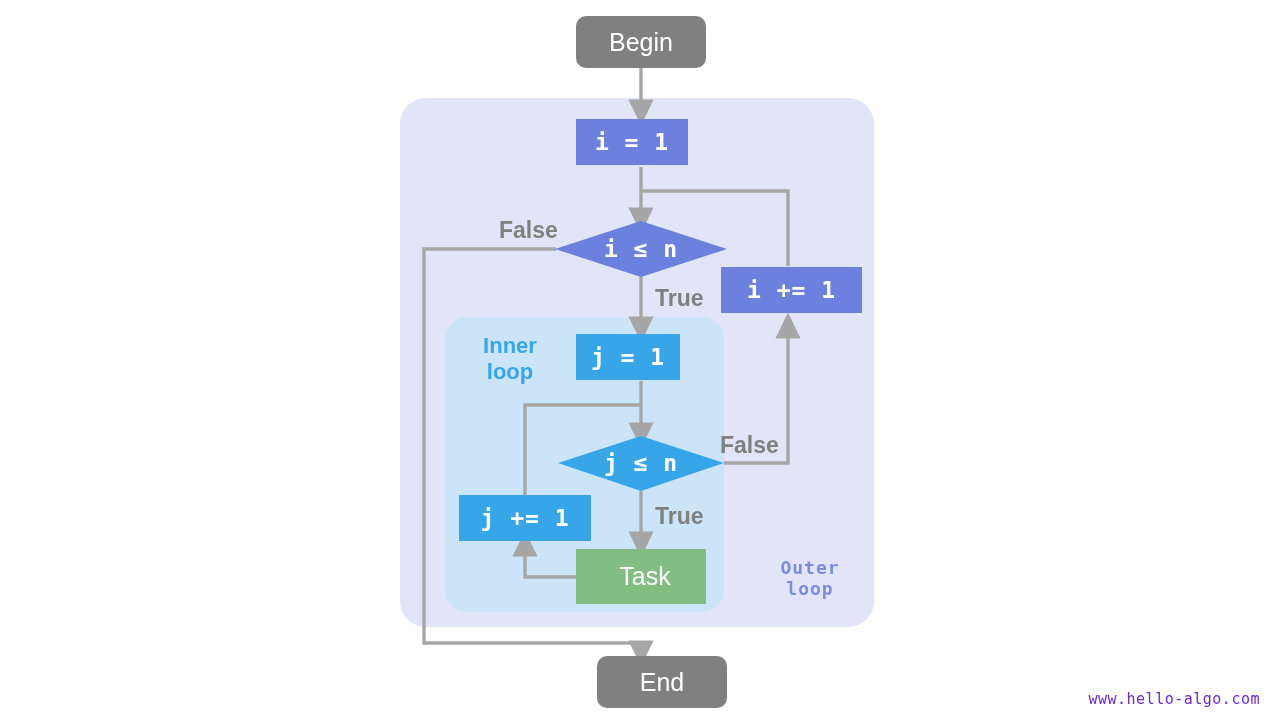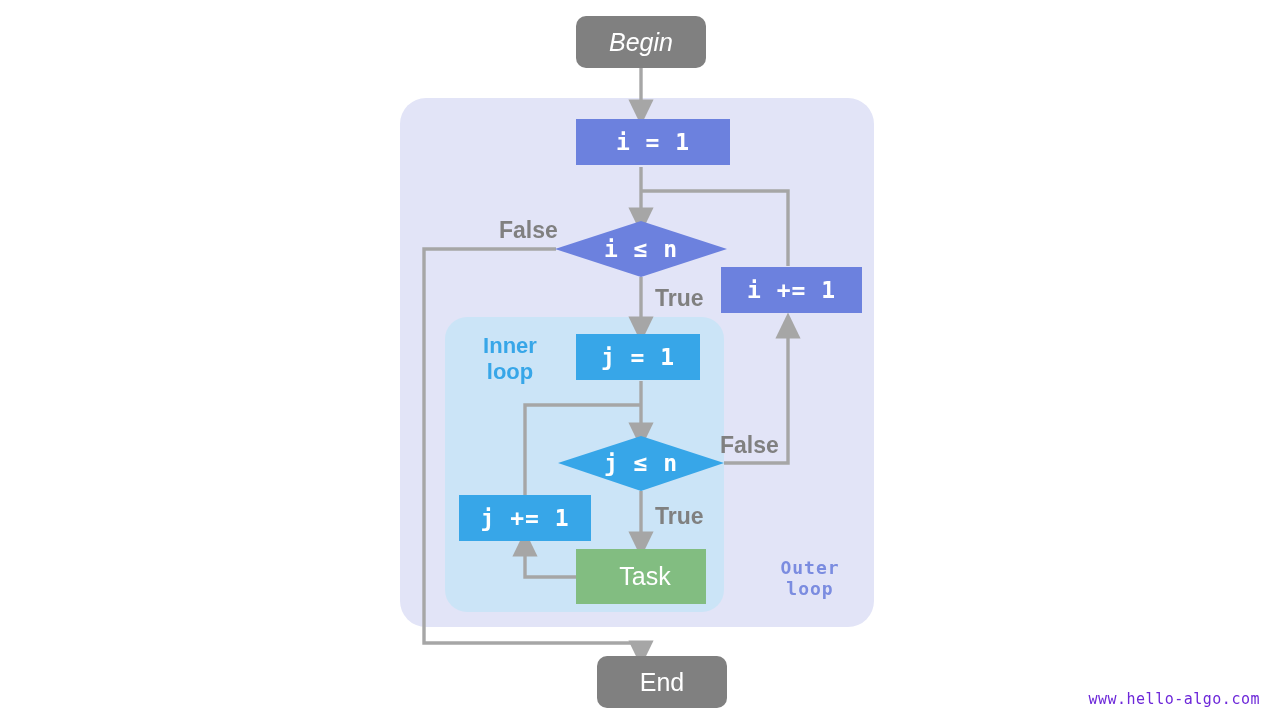--- a/index.html
+++ b/index.html
@@ -143,37 +143,37 @@
 
     <path d="M 576 577 L 525 577 L 525 543" marker-end="url(#arrowhead)"></path>
 
     <path d="M 525 495 L 525 405 L 641 405"></path>
   </g>
 
   <polygon points="641,221 727,249 641,277 555,249" fill="#6c81de"></polygon>
   <polygon points="641,436 724,463 641,491 558,463" fill="#37a6e8"></polygon>
 </svg>
 
-<div class="node terminal" style="left:576px; top:16px; width:130px; height:52px;font-style:italic;">
+<div class="node terminal" style="left:576px; top:16px; width:130px; height:52px;">
   <span>Begin</span>
 </div>
 
-<div class="node proc-outer" style="left:576px; top:119px; width:154px; height:46px;">
+<div class="node proc-outer" style="left:576px; top:119px; width:112px; height:46px;">
   <span>i = 1</span>
 </div>
 
 <div class="diamond-label" style="left:555px; top:231px; width:172px; height:36px;">
   <span>i ≤ n</span>
 </div>
 
 <div class="node proc-outer" style="left:721px; top:267px; width:141px; height:46px;">
   <span>i += 1</span>
 </div>
 
-<div class="node proc-inner" style="left:576px; top:334px; width:124px; height:46px;">
+<div class="node proc-inner" style="left:576px; top:334px; width:104px; height:46px;">
   <span>j = 1</span>
 </div>
 
 <div class="diamond-label" style="left:558px; top:445px; width:166px; height:36px;">
   <span>j ≤ n</span>
 </div>
 
 <div class="node proc-inner" style="left:459px; top:495px; width:132px; height:46px;">
   <span>j += 1</span>
 </div>

